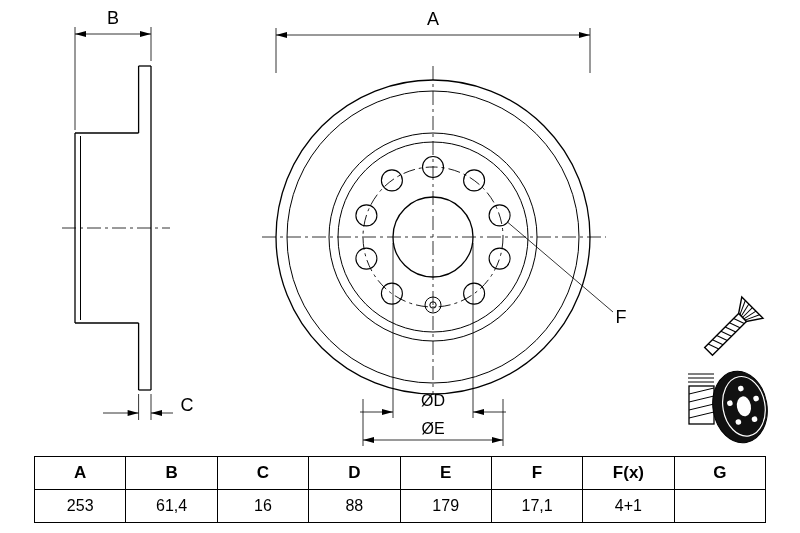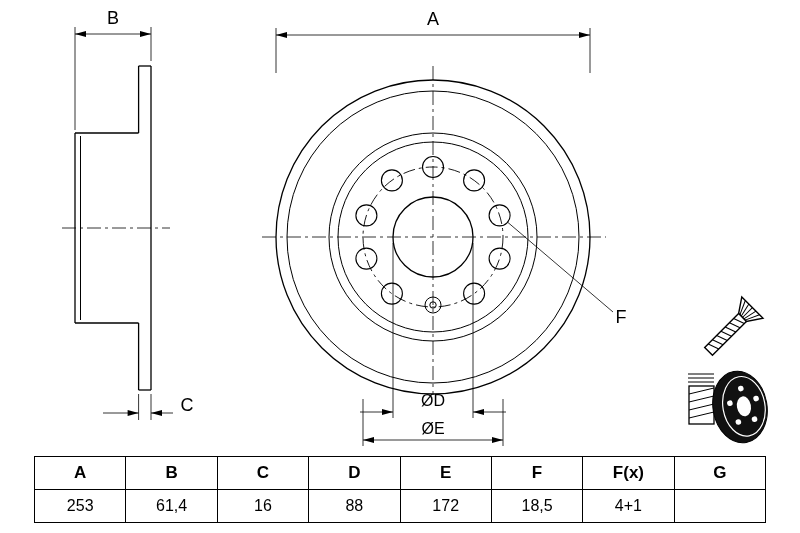--- a/index.html
+++ b/index.html
@@ -172,21 +172,21 @@
       <th>E</th>
       <th>F</th>
       <th>F(x)</th>
       <th>G</th>
     </tr>
     <tr>
       <td>253</td>
       <td>61,4</td>
       <td>16</td>
       <td>88</td>
-      <td>172</td>
-      <td>18,5</td>
+      <td>179</td>
+      <td>17,1</td>
       <td>4+1</td>
       <td></td>
     </tr>
   </tbody>
     </table>
 
 </div>
 
 </body></html>

